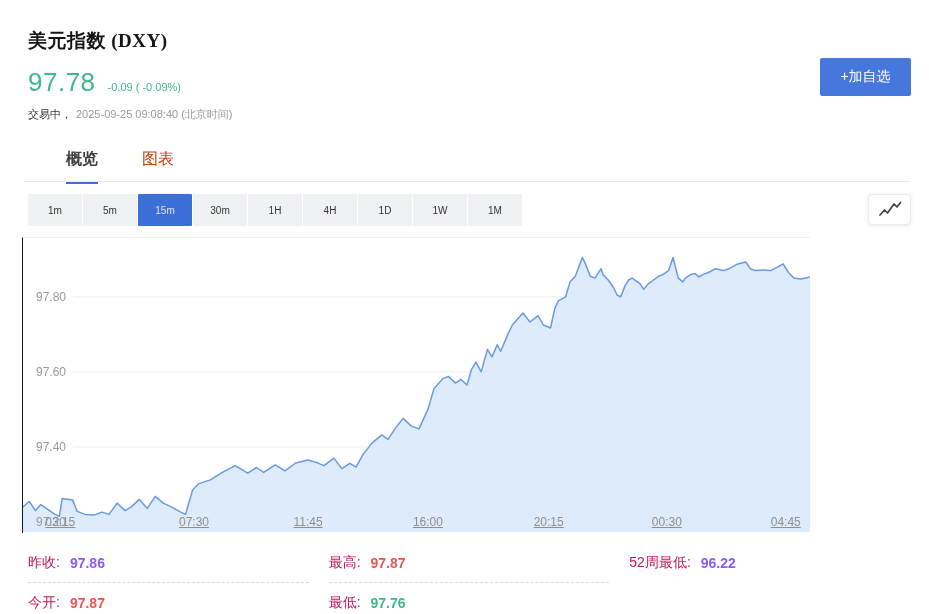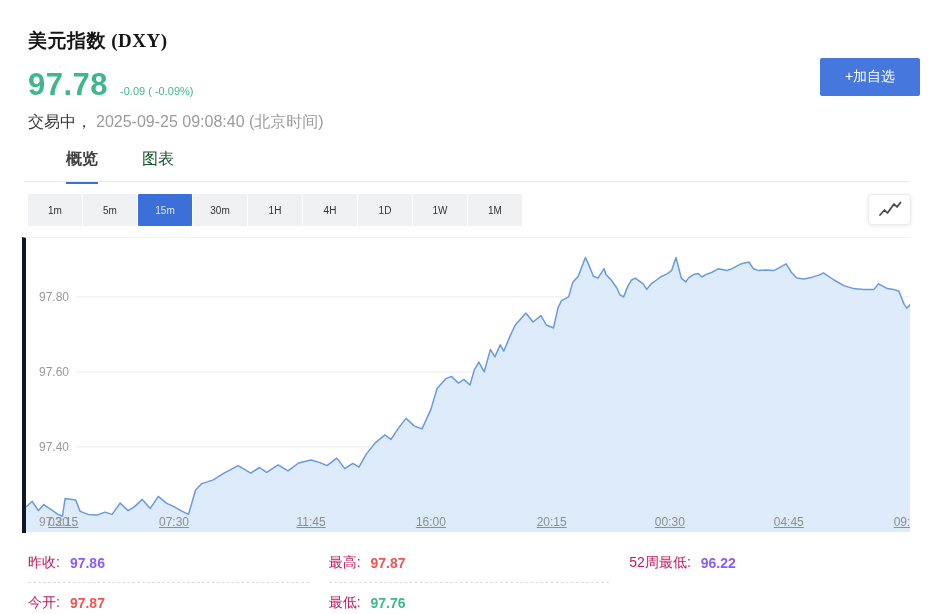--- a/index.html
+++ b/index.html
@@ -11,48 +11,48 @@
   body{
     width:929px;height:614px;position:relative;background:#fff;overflow:hidden;
     font-family:"Liberation Sans","DejaVu Sans",sans-serif;
   }
   .header{position:absolute;left:28px;top:28px;}
   .title{
     font-family:"Liberation Serif","DejaVu Serif",serif;
     font-size:19px;font-weight:700;color:#151515;letter-spacing:0.5px;
   }
   .price-row{margin-top:13px;display:flex;align-items:baseline;gap:12px;}
-  .price{font-size:31px;font-weight:700;color:var(--green);letter-spacing:0.5px;}
+  .price{font-size:26px;font-weight:400;color:var(--green);letter-spacing:0.5px;}
   .change{font-size:11px;color:var(--green);}
-  .status-row{margin-top:9px;font-size:16px;}
+  .status-row{margin-top:9px;font-size:11px;}
   .status-label{color:#333;}
   .timestamp{color:#9b9b9b;margin-left:4px;}
   .add-btn{
-    position:absolute;left:820px;top:58px;width:100px;height:38px;
+    position:absolute;left:820px;top:58px;width:91px;height:38px;
     background:var(--btn-blue);color:#fff;font-size:14px;border:none;border-radius:2px;
     font-family:inherit;cursor:pointer;
   }
   .tabs{position:absolute;left:28px;top:149px;display:flex;gap:44px;}
-  .tab{font-size:16px;color:#14532d;padding-bottom:11px;cursor:pointer;}
+  .tab{font-size:16px;color:#c2410c;padding-bottom:11px;cursor:pointer;}
   .tab.active{color:#404040;font-weight:700;border-bottom:3px solid var(--accent);margin-left:38px;}
   .tabs-hairline{position:absolute;left:24px;top:181px;width:886px;height:1px;background:#e9e9e9;}
   .range-bar{position:absolute;left:28px;top:194px;display:flex;gap:1px;}
   .range-btn{
     width:54px;height:32px;border:none;background:#f0f1f2;color:#333;
     font-size:10px;font-family:inherit;cursor:pointer;
   }
   .range-btn.active{background:var(--accent);color:#e5e5e5;border-radius:1px;}
   .chart-tool-btn{
     position:absolute;left:868px;top:194px;width:43px;height:31px;background:#fff;
     border:1px solid #ebebeb;border-radius:4px;box-shadow:0 1px 4px rgba(0,0,0,.09);
     display:flex;align-items:center;justify-content:center;cursor:pointer;
   }
   .chart{
-    position:absolute;left:22px;top:237px;width:888px;height:296px;
-    border-top:1px solid #f0f0f0;border-left:4px solid #0f172a;overflow:hidden;
+    position:absolute;left:22px;top:237px;width:788px;height:296px;
+    border-top:1px solid #f0f0f0;border-left:1px solid #0f172a;overflow:hidden;
   }
   .chart svg{position:absolute;left:0;top:0;}
   .y-label{position:absolute;left:13px;font-size:12px;color:#999;line-height:14px;}
   .x-label{position:absolute;top:277px;width:44px;text-align:center;font-size:12px;color:#8f8f8f;line-height:14px;text-decoration:underline;}
   .stats{
     position:absolute;left:28px;top:543px;width:882px;
     display:grid;grid-template-columns:1fr 1fr 1fr;column-gap:20px;
   }
   .stat-row{display:flex;align-items:center;height:40px;font-size:14px;}
   .stat-row.first{border-bottom:1px dashed #dcdcdc;}
@@ -111,21 +111,21 @@
         <line x1="50" x2="886" y1="283.9" y2="283.9" stroke="#ececec" stroke-width="1"></line>
         <line x1="886.5" x2="886.5" y1="0" y2="294" stroke="#e9e9e9" stroke-width="1"></line>
         <polygon points="0.0,268.9 6.2,263.3 12.4,272.6 17.8,266.6 24.0,270.8 32.0,276.4 36.4,278.2 39.1,260.6 49.7,262.1 54.2,273.4 62.2,276.4 71.0,277.1 79.0,274.1 86.1,276.4 94.1,265.1 102.1,272.6 108.3,268.9 116.3,261.4 124.3,270.4 132.3,258.4 140.3,265.1 148.3,268.9 156.3,273.4 162.5,276.4 169.6,252.0 175.8,245.6 187.4,241.9 198.0,235.1 212.2,227.6 224.7,235.1 233.5,229.5 240.6,234.4 252.2,226.9 262.0,232.9 272.6,225.0 285.0,222.0 293.9,224.6 301.0,227.6 310.8,220.1 318.8,230.6 326.8,225.4 333.0,229.1 340.1,216.4 349.0,205.1 358.8,196.9 365.0,201.4 373.0,189.4 380.1,180.4 388.1,187.9 396.0,190.9 404.9,171.4 411.1,150.4 420.0,140.6 425.4,138.4 432.5,145.1 437.8,141.4 444.0,147.0 448.4,131.6 452.9,124.1 458.2,133.9 464.4,111.4 468.9,118.9 474.2,106.9 477.7,113.2 484.8,96.4 489.3,87.0 499.9,75.0 507.0,84.0 515.0,77.6 520.4,87.0 527.5,90.0 531.9,70.1 535.5,62.6 542.6,58.9 547.0,43.9 552.3,38.2 559.4,19.5 562.1,25.1 567.4,38.2 571.9,40.1 578.1,30.7 579.9,36.4 585.2,42.0 590.5,49.5 594.1,57.0 597.6,58.9 602.1,47.6 605.6,42.0 609.2,40.1 614.5,43.9 617.2,45.8 620.7,51.4 625.2,45.8 630.5,42.0 635.8,38.2 640.2,36.4 645.6,32.6 650.0,19.5 655.3,40.1 659.8,43.9 662.4,40.1 667.8,36.4 672.2,35.6 675.8,39.0 680.2,36.4 685.5,34.5 692.6,30.7 700.6,32.6 706.0,30.7 714.8,25.9 722.8,24.0 727.3,30.7 732.6,32.6 739.7,31.9 747.7,32.6 754.8,28.9 760.1,25.9 765.5,34.5 770.8,40.1 777.9,40.9 785.0,39.4 793.0,37.1 797.4,34.9 808.1,42.0 817.8,47.6 827.6,50.6 837.4,51.4 848.0,51.4 852.5,45.8 861.4,50.6 867.6,51.4 872.9,53.2 878.2,66.4 880.9,70.1 885.3,65.6 888.0,64.5 888,294 0,294" fill="#ddebfa" stroke="none"></polygon>
         <polyline points="0.0,268.9 6.2,263.3 12.4,272.6 17.8,266.6 24.0,270.8 32.0,276.4 36.4,278.2 39.1,260.6 49.7,262.1 54.2,273.4 62.2,276.4 71.0,277.1 79.0,274.1 86.1,276.4 94.1,265.1 102.1,272.6 108.3,268.9 116.3,261.4 124.3,270.4 132.3,258.4 140.3,265.1 148.3,268.9 156.3,273.4 162.5,276.4 169.6,252.0 175.8,245.6 187.4,241.9 198.0,235.1 212.2,227.6 224.7,235.1 233.5,229.5 240.6,234.4 252.2,226.9 262.0,232.9 272.6,225.0 285.0,222.0 293.9,224.6 301.0,227.6 310.8,220.1 318.8,230.6 326.8,225.4 333.0,229.1 340.1,216.4 349.0,205.1 358.8,196.9 365.0,201.4 373.0,189.4 380.1,180.4 388.1,187.9 396.0,190.9 404.9,171.4 411.1,150.4 420.0,140.6 425.4,138.4 432.5,145.1 437.8,141.4 444.0,147.0 448.4,131.6 452.9,124.1 458.2,133.9 464.4,111.4 468.9,118.9 474.2,106.9 477.7,113.2 484.8,96.4 489.3,87.0 499.9,75.0 507.0,84.0 515.0,77.6 520.4,87.0 527.5,90.0 531.9,70.1 535.5,62.6 542.6,58.9 547.0,43.9 552.3,38.2 559.4,19.5 562.1,25.1 567.4,38.2 571.9,40.1 578.1,30.7 579.9,36.4 585.2,42.0 590.5,49.5 594.1,57.0 597.6,58.9 602.1,47.6 605.6,42.0 609.2,40.1 614.5,43.9 617.2,45.8 620.7,51.4 625.2,45.8 630.5,42.0 635.8,38.2 640.2,36.4 645.6,32.6 650.0,19.5 655.3,40.1 659.8,43.9 662.4,40.1 667.8,36.4 672.2,35.6 675.8,39.0 680.2,36.4 685.5,34.5 692.6,30.7 700.6,32.6 706.0,30.7 714.8,25.9 722.8,24.0 727.3,30.7 732.6,32.6 739.7,31.9 747.7,32.6 754.8,28.9 760.1,25.9 765.5,34.5 770.8,40.1 777.9,40.9 785.0,39.4 793.0,37.1 797.4,34.9 808.1,42.0 817.8,47.6 827.6,50.6 837.4,51.4 848.0,51.4 852.5,45.8 861.4,50.6 867.6,51.4 872.9,53.2 878.2,66.4 880.9,70.1 885.3,65.6 888.0,64.5" fill="none" stroke="#699ae0" stroke-width="1.5" stroke-linejoin="round"></polyline>
       </svg>
       <div class="y-label" style="top: 51.875px;">97.80</div>
       <div class="y-label" style="top: 126.875px;">97.60</div>
       <div class="y-label" style="top: 201.875px;">97.40</div>
       <div class="y-label" style="top: 276.875px;">97.20</div>
       <div class="x-label" style="left: 15.296px;">03:15</div>
-      <div class="x-label" style="left: 126px;">07:30</div>
+      <div class="x-label" style="left: 149px;">07:30</div>
       <div class="x-label" style="left: 263.048px;">11:45</div>
       <div class="x-label" style="left: 382.928px;">16:00</div>
       <div class="x-label" style="left: 503.696px;">20:15</div>
       <div class="x-label" style="left: 621.8px;">00:30</div>
       <div class="x-label" style="left: 740.792px;">04:45</div>
       <div class="x-label" style="left: 860.672px;">09:00</div>
     </div>
 
   <div class="stats">
       <div class="stat-col">

